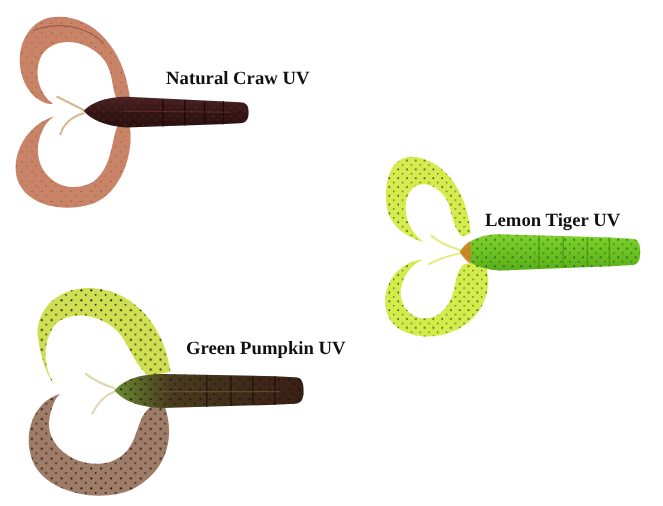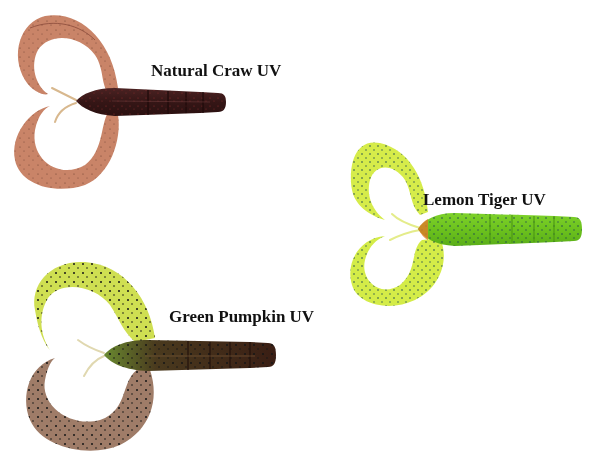--- a/index.html
+++ b/index.html
@@ -8,21 +8,21 @@
   .label {
     position: absolute;
     font-family: "Liberation Serif", "DejaVu Serif", serif;
     font-weight: bold;
     font-size: 17px;
     color: #111111;
     white-space: nowrap;
     line-height: 1;
   }
   #lbl-natural { left: 139px; top: 62px; margin-left: 12px; }
-  #lbl-lemon { left: 423px; top: 191px; }
+  #lbl-lemon { left: 441px; top: 191px; }
   #lbl-green { left: 169px; top: 308px; }
 </style>
 </head>
 <body>
 
 <svg class="canvas" viewBox="0 0 603 460" xmlns="http://www.w3.org/2000/svg">
   <defs>
     <pattern id="spk-brown" width="9" height="9" patternUnits="userSpaceOnUse">
       <circle cx="2" cy="3" r="0.6" fill="#6a4030"></circle>
       <circle cx="6" cy="7" r="0.5" fill="#6a4030"></circle>

